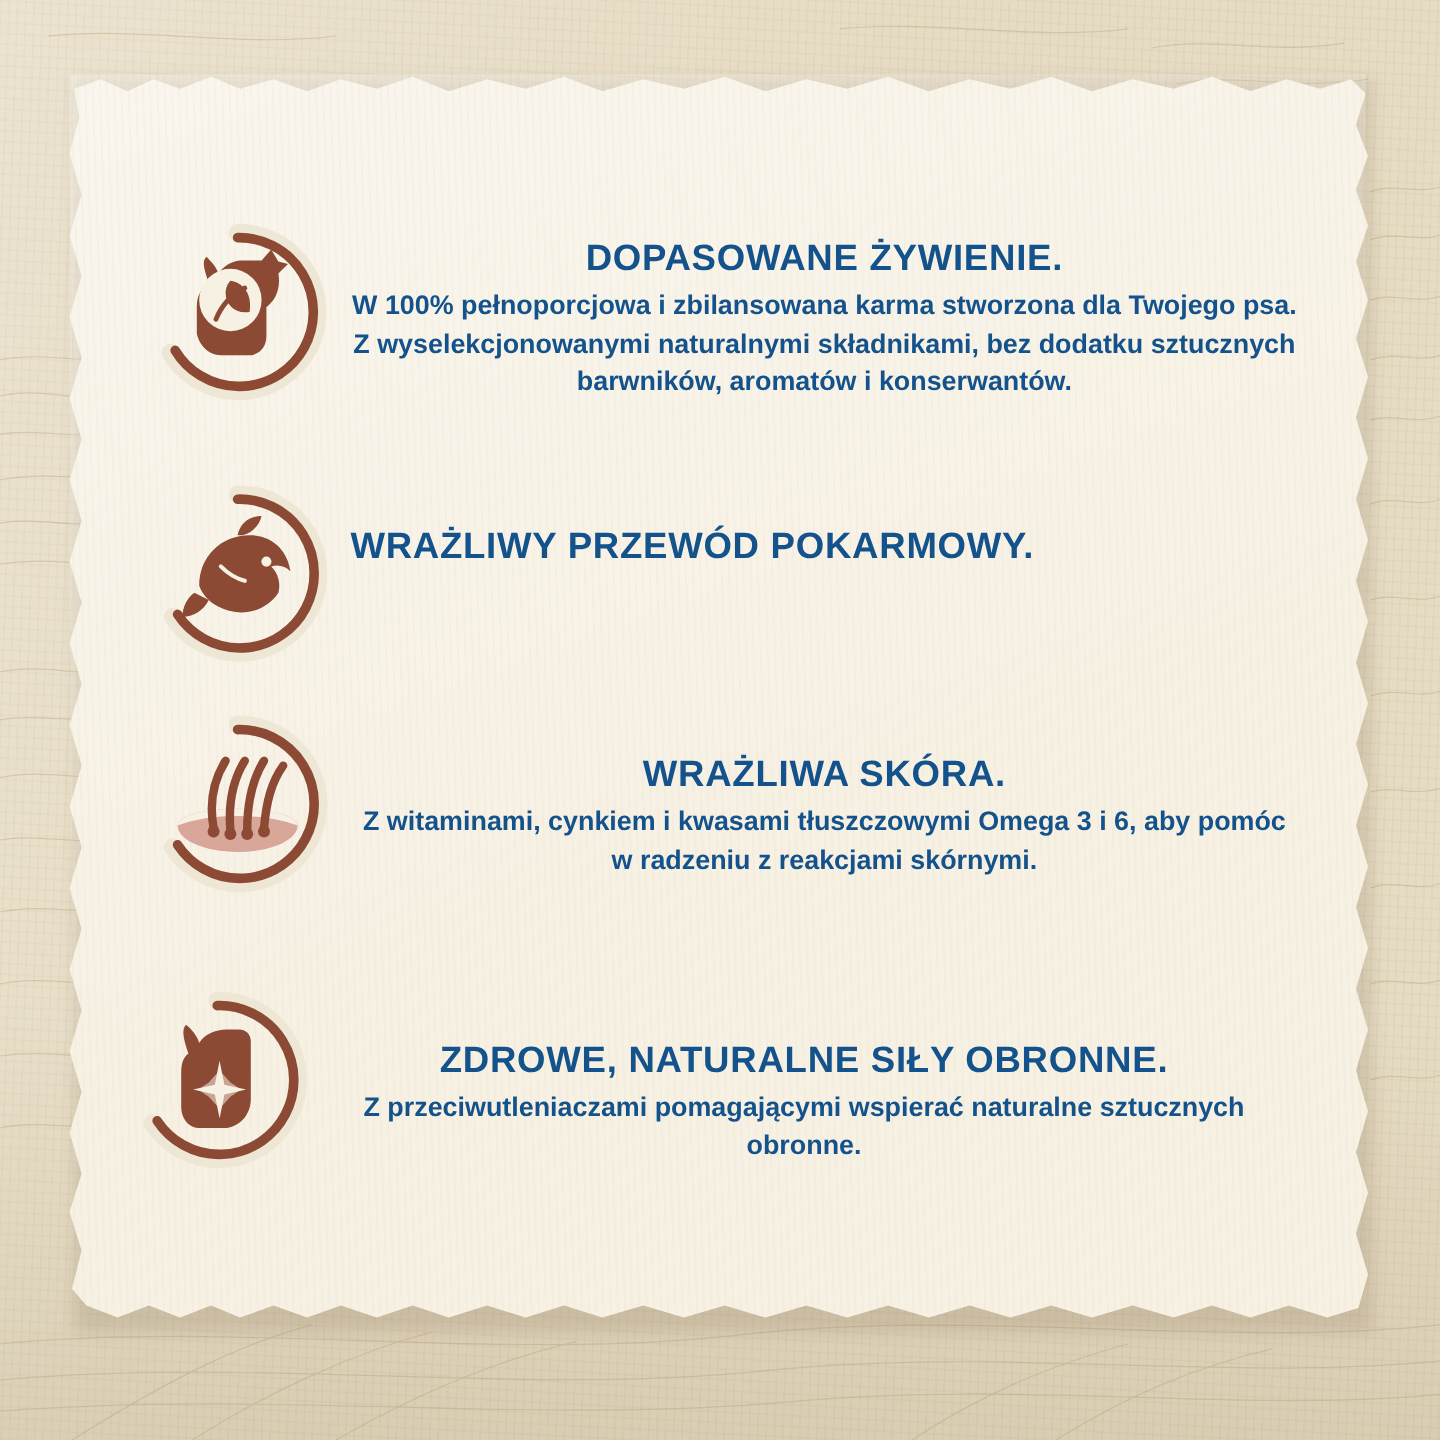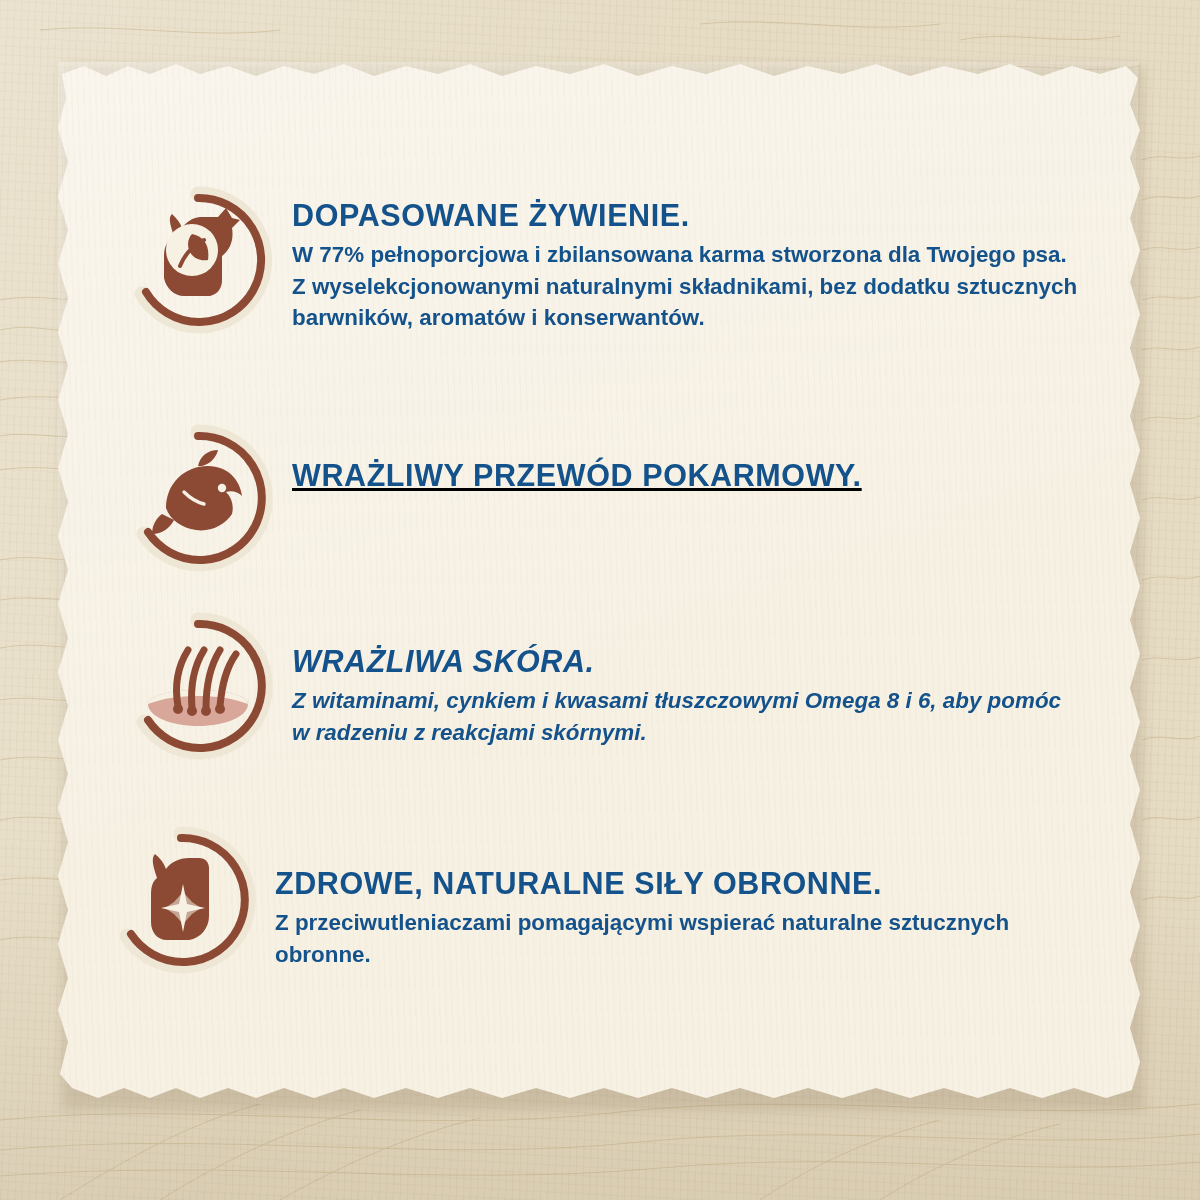--- a/index.html
+++ b/index.html
@@ -14,20 +14,21 @@
     background: #ffffff;
   }
 
   
   .poster {
     position: relative;
     width: 1200px;
     height: 1200px;
     background: #e8dfc8;
     overflow: hidden;
+    text-align: center;
   }
   .kraft-texture {
     position: absolute;
     inset: 0;
     background:
       linear-gradient(115deg, rgba(255,255,255,0.20) 0%, rgba(255,255,255,0) 45%),
       linear-gradient(0deg, rgba(150,125,85,0.16) 0%, rgba(150,125,85,0) 30%),
       repeating-linear-gradient(92deg, rgba(140,115,75,0.055) 0px, rgba(140,115,75,0.055) 1px, rgba(140,115,75,0) 2px, rgba(140,115,75,0) 7px),
       repeating-linear-gradient(3deg, rgba(140,115,75,0.045) 0px, rgba(140,115,75,0.045) 1px, rgba(140,115,75,0) 2px, rgba(140,115,75,0) 9px),
       #e6dcc4;
@@ -92,22 +93,22 @@
     color: #14528c;
     font-size: 22.4px;
     font-weight: 600;
     line-height: 1.40;
     margin: 0;
     max-width: 790px;
   }
 
   
   .f0 { left: 66px;  top: 126px; }
-  .f1 { left: 66px;  top: 364px; text-decoration: underline; }
-  .f2 { left: 66px;  top: 552px; font-style: italic; }
+  .f1 { left: 66px;  top: 344px; }
+  .f2 { left: 66px;  top: 536px; }
   .f3 { left: 49px;  top: 766px; }
 
   .f0 .feature-text { padding-top: 14px; }
   .f1 .feature-text { padding-top: 36px; }
   .f2 .feature-text { padding-top: 34px; }
   .f3 .feature-text { padding-top: 42px; }
 </style>
 </head>
 <body>
 
@@ -194,21 +195,21 @@
                    C64,38 70,34 78,33 L96,33 L104,24 L110,34 L118,36 L110,44
                    C112,56 108,66 100,72 L100,96 C100,104 96,110 88,112
                    L62,112 C52,112 44,104 42,94 L42,72 C42,62 46,56 52,52 Z" fill="#8c4a34"></path>
           <circle cx="70" cy="66" r="26" fill="#f7f1e4"></circle>
           <path d="M70,50 C82,52 88,62 86,76 C74,78 66,70 66,60 C66,56 68,52 70,50 Z" fill="#8c4a34"></path>
           <path d="M58,82 C62,72 70,62 82,56" fill="none" stroke="#8c4a34" stroke-width="4" stroke-linecap="round"></path>
         </svg>
       </div>
       <div class="feature-text">
         <h2 class="feature-title">DOPASOWANE ŻYWIENIE.</h2>
-        <p class="feature-body">W 77% pełnoporcjowa i zbilansowana karma stworzona dla Twojego psa. Z wyselekcjonowanymi naturalnymi składnikami, bez dodatku sztucznych barwników, aromatów i konserwantów.</p>
+        <p class="feature-body">W 100% pełnoporcjowa i zbilansowana karma stworzona dla Twojego psa. Z wyselekcjonowanymi naturalnymi składnikami, bez dodatku sztucznych barwników, aromatów i konserwantów.</p>
       </div>
     </div>
 
     <div class="feature f1">
       <div class="feature-icon">
         <svg viewBox="0 0 152 152" width="152" height="152">
           <path d="M76,10 A66,66 0 1,1 22,112" fill="none" stroke="#efe7d6" stroke-width="15" stroke-linecap="round"></path>
           <path d="M76,14 A62,62 0 1,1 26,110" fill="none" stroke="#8c4a34" stroke-width="8" stroke-linecap="round"></path>
           <path d="M44,86 C44,62 62,44 86,44 C106,44 118,58 120,74
                    C116,70 110,68 104,70 C110,76 112,84 110,92
@@ -242,21 +243,21 @@
           <g fill="#8c4a34">
             <circle cx="56" cy="99" r="5"></circle>
             <circle cx="70" cy="101" r="5"></circle>
             <circle cx="84" cy="101" r="5"></circle>
             <circle cx="98" cy="99" r="5"></circle>
           </g>
         </svg>
       </div>
       <div class="feature-text">
         <h2 class="feature-title">WRAŻLIWA SKÓRA.</h2>
-        <p class="feature-body">Z witaminami, cynkiem i kwasami tłuszczowymi Omega 8 i 6, aby pomóc w radzeniu z reakcjami skórnymi.</p>
+        <p class="feature-body">Z witaminami, cynkiem i kwasami tłuszczowymi Omega 3 i 6, aby pomóc w radzeniu z reakcjami skórnymi.</p>
       </div>
     </div>
 
     <div class="feature f3">
       <div class="feature-icon">
         <svg viewBox="0 0 152 152" width="152" height="152">
           <path d="M76,10 A66,66 0 1,1 22,112" fill="none" stroke="#efe7d6" stroke-width="15" stroke-linecap="round"></path>
           <path d="M76,14 A62,62 0 1,1 26,110" fill="none" stroke="#8c4a34" stroke-width="8" stroke-linecap="round"></path>
           <path d="M52,54 C48,42 46,34 50,30 C55,34 59,39 61,45
                    C66,38 74,34 84,34 L94,34 C100,34 104,38 104,44

